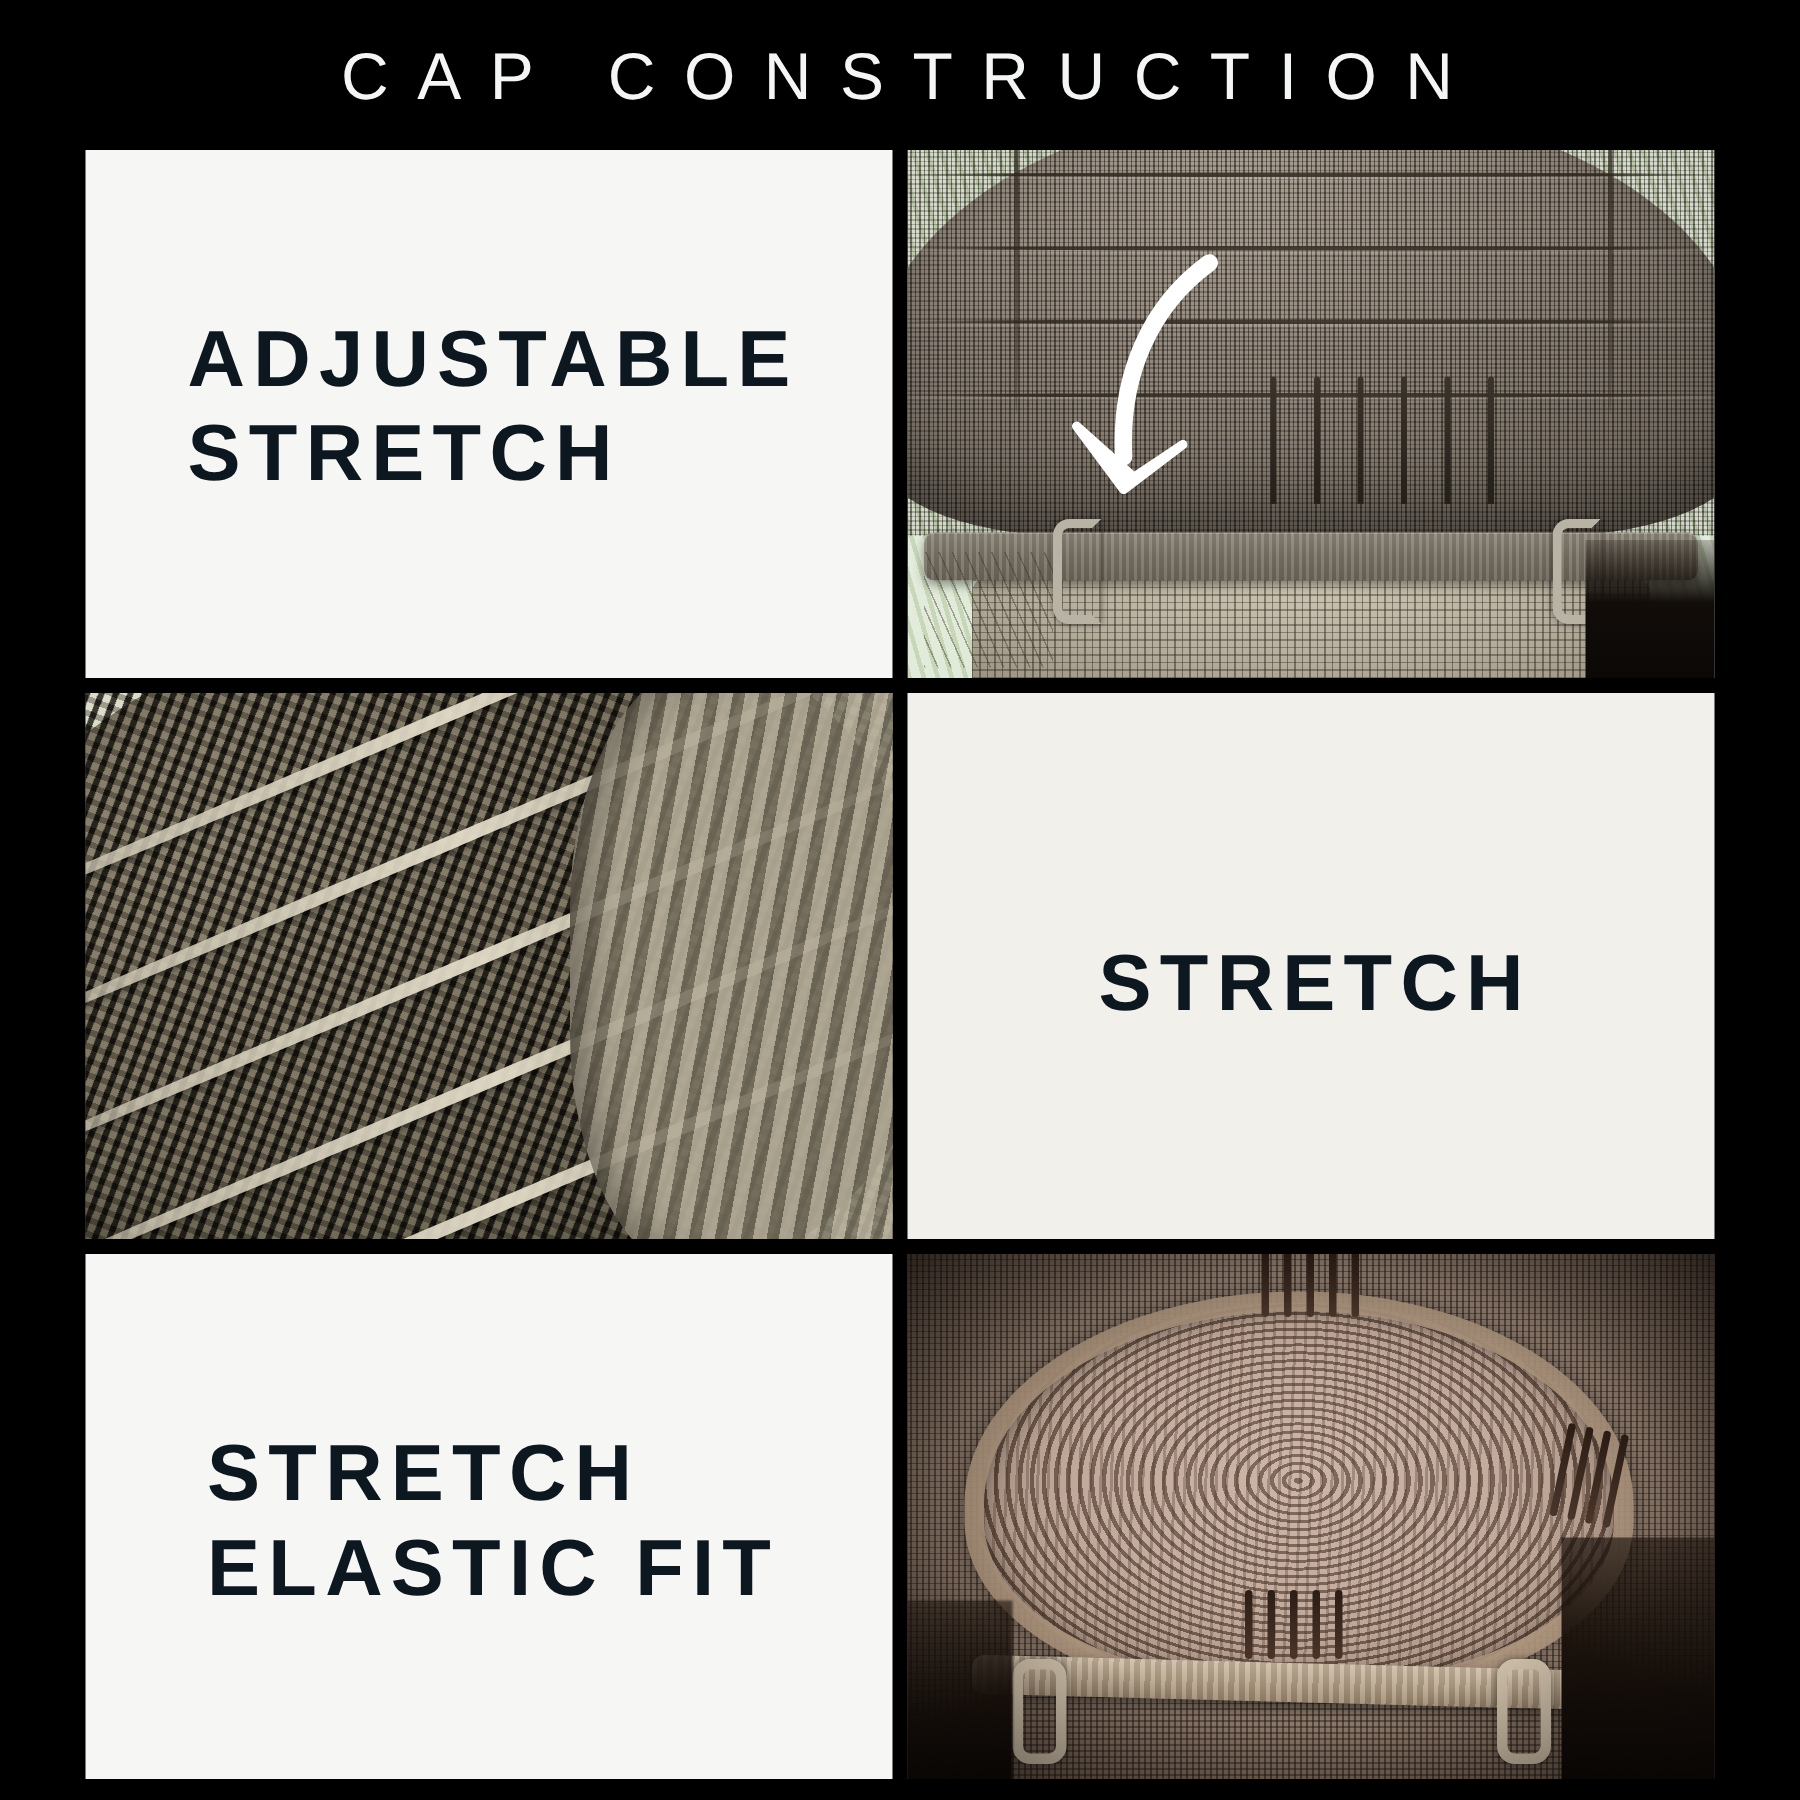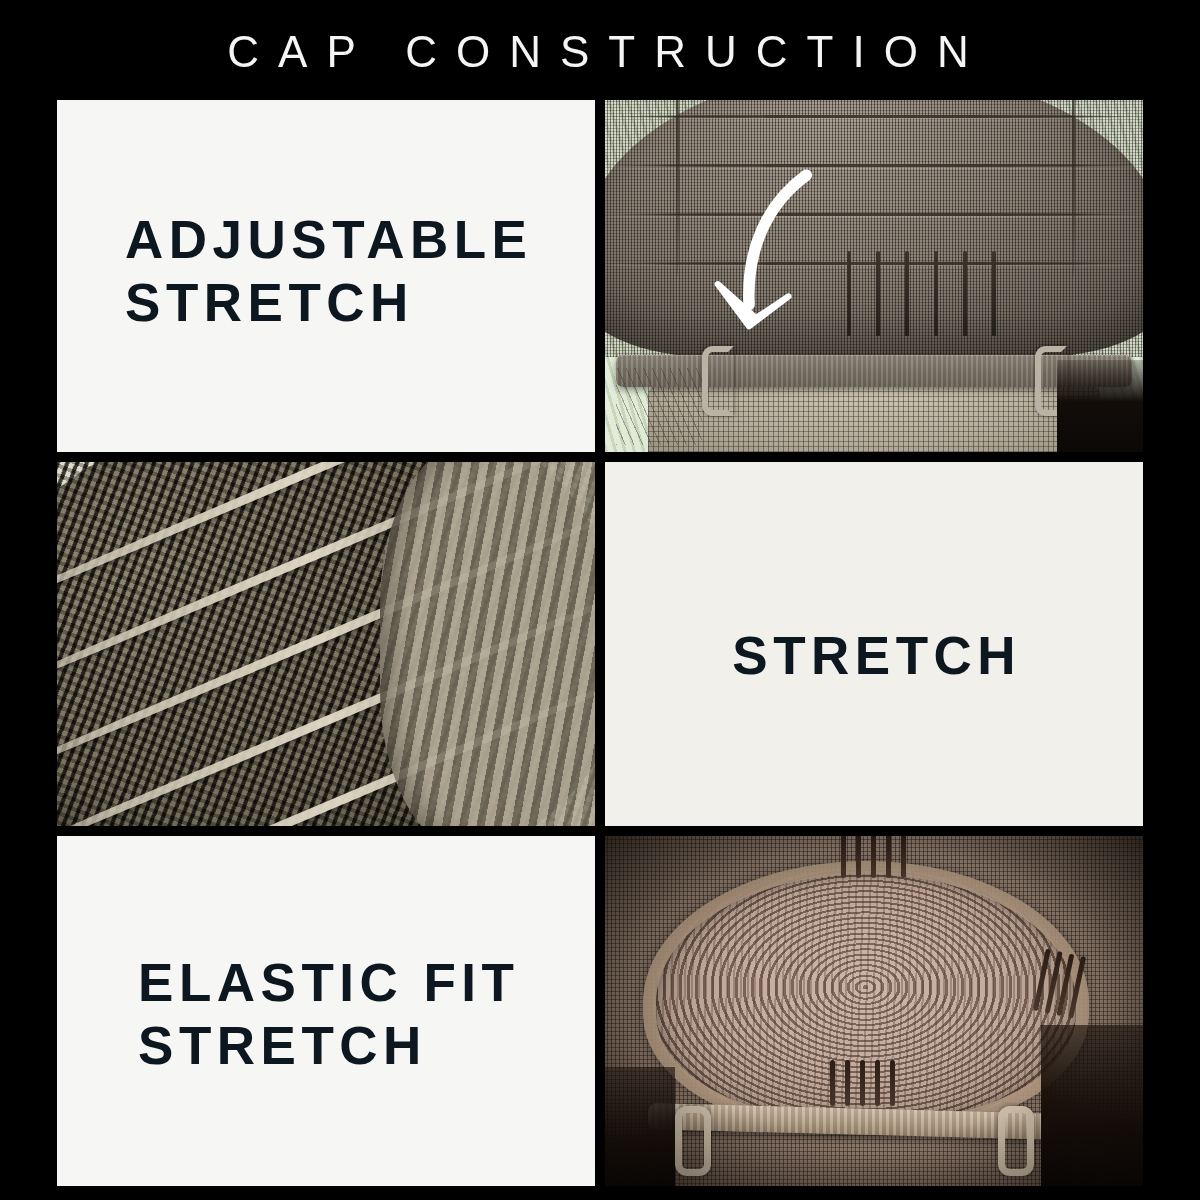--- a/index.html
+++ b/index.html
@@ -481,22 +481,22 @@
     </div>
 
     <div class="cell text-cell cell-breathable">
       <div class="feature-text">
         <div>STRETCH</div>
       </div>
     </div>
 
     <div class="cell text-cell cell-elastic">
       <div class="feature-text">
+        <div>STRETCH</div>
         <div>ELASTIC FIT</div>
-        <div>STRETCH</div>
       </div>
     </div>
 
     <div class="cell photo">
       <div class="p3-bg"></div>
       <div class="p3-outer">
         <div class="p3-outer-mesh"></div>
       </div>
       <div class="p3-dome">
         <div class="p3-weft"></div>

